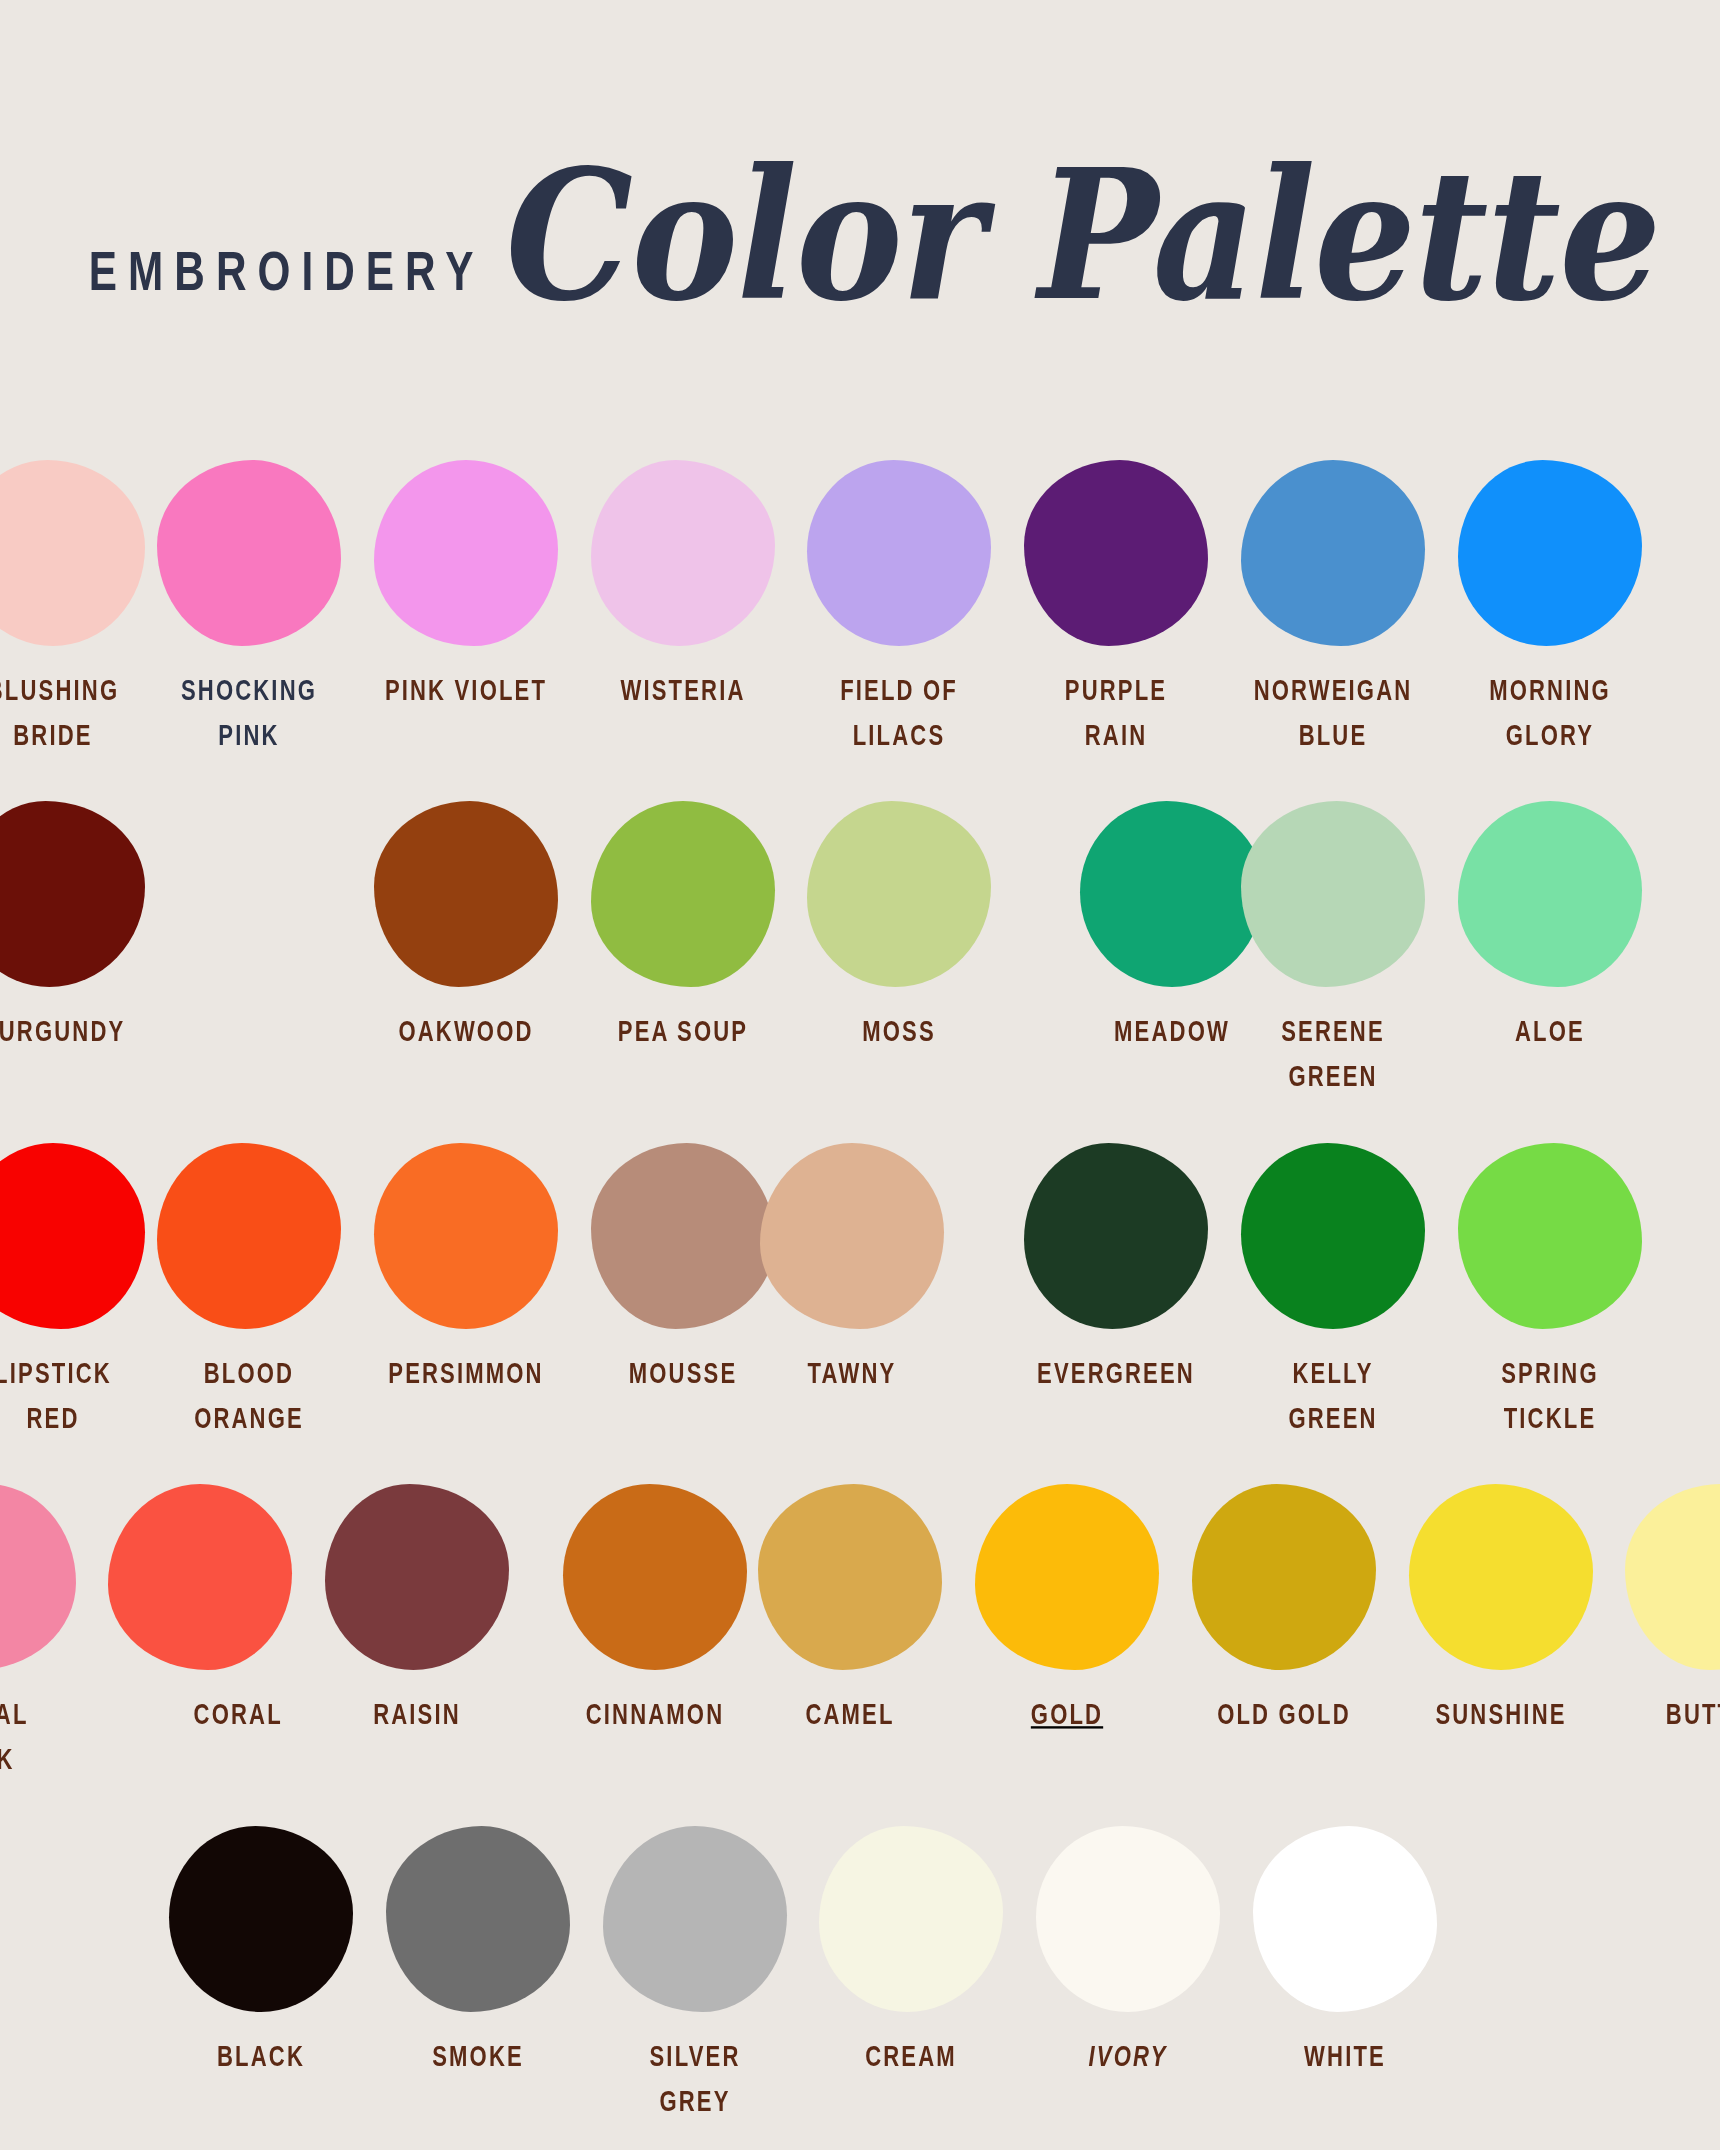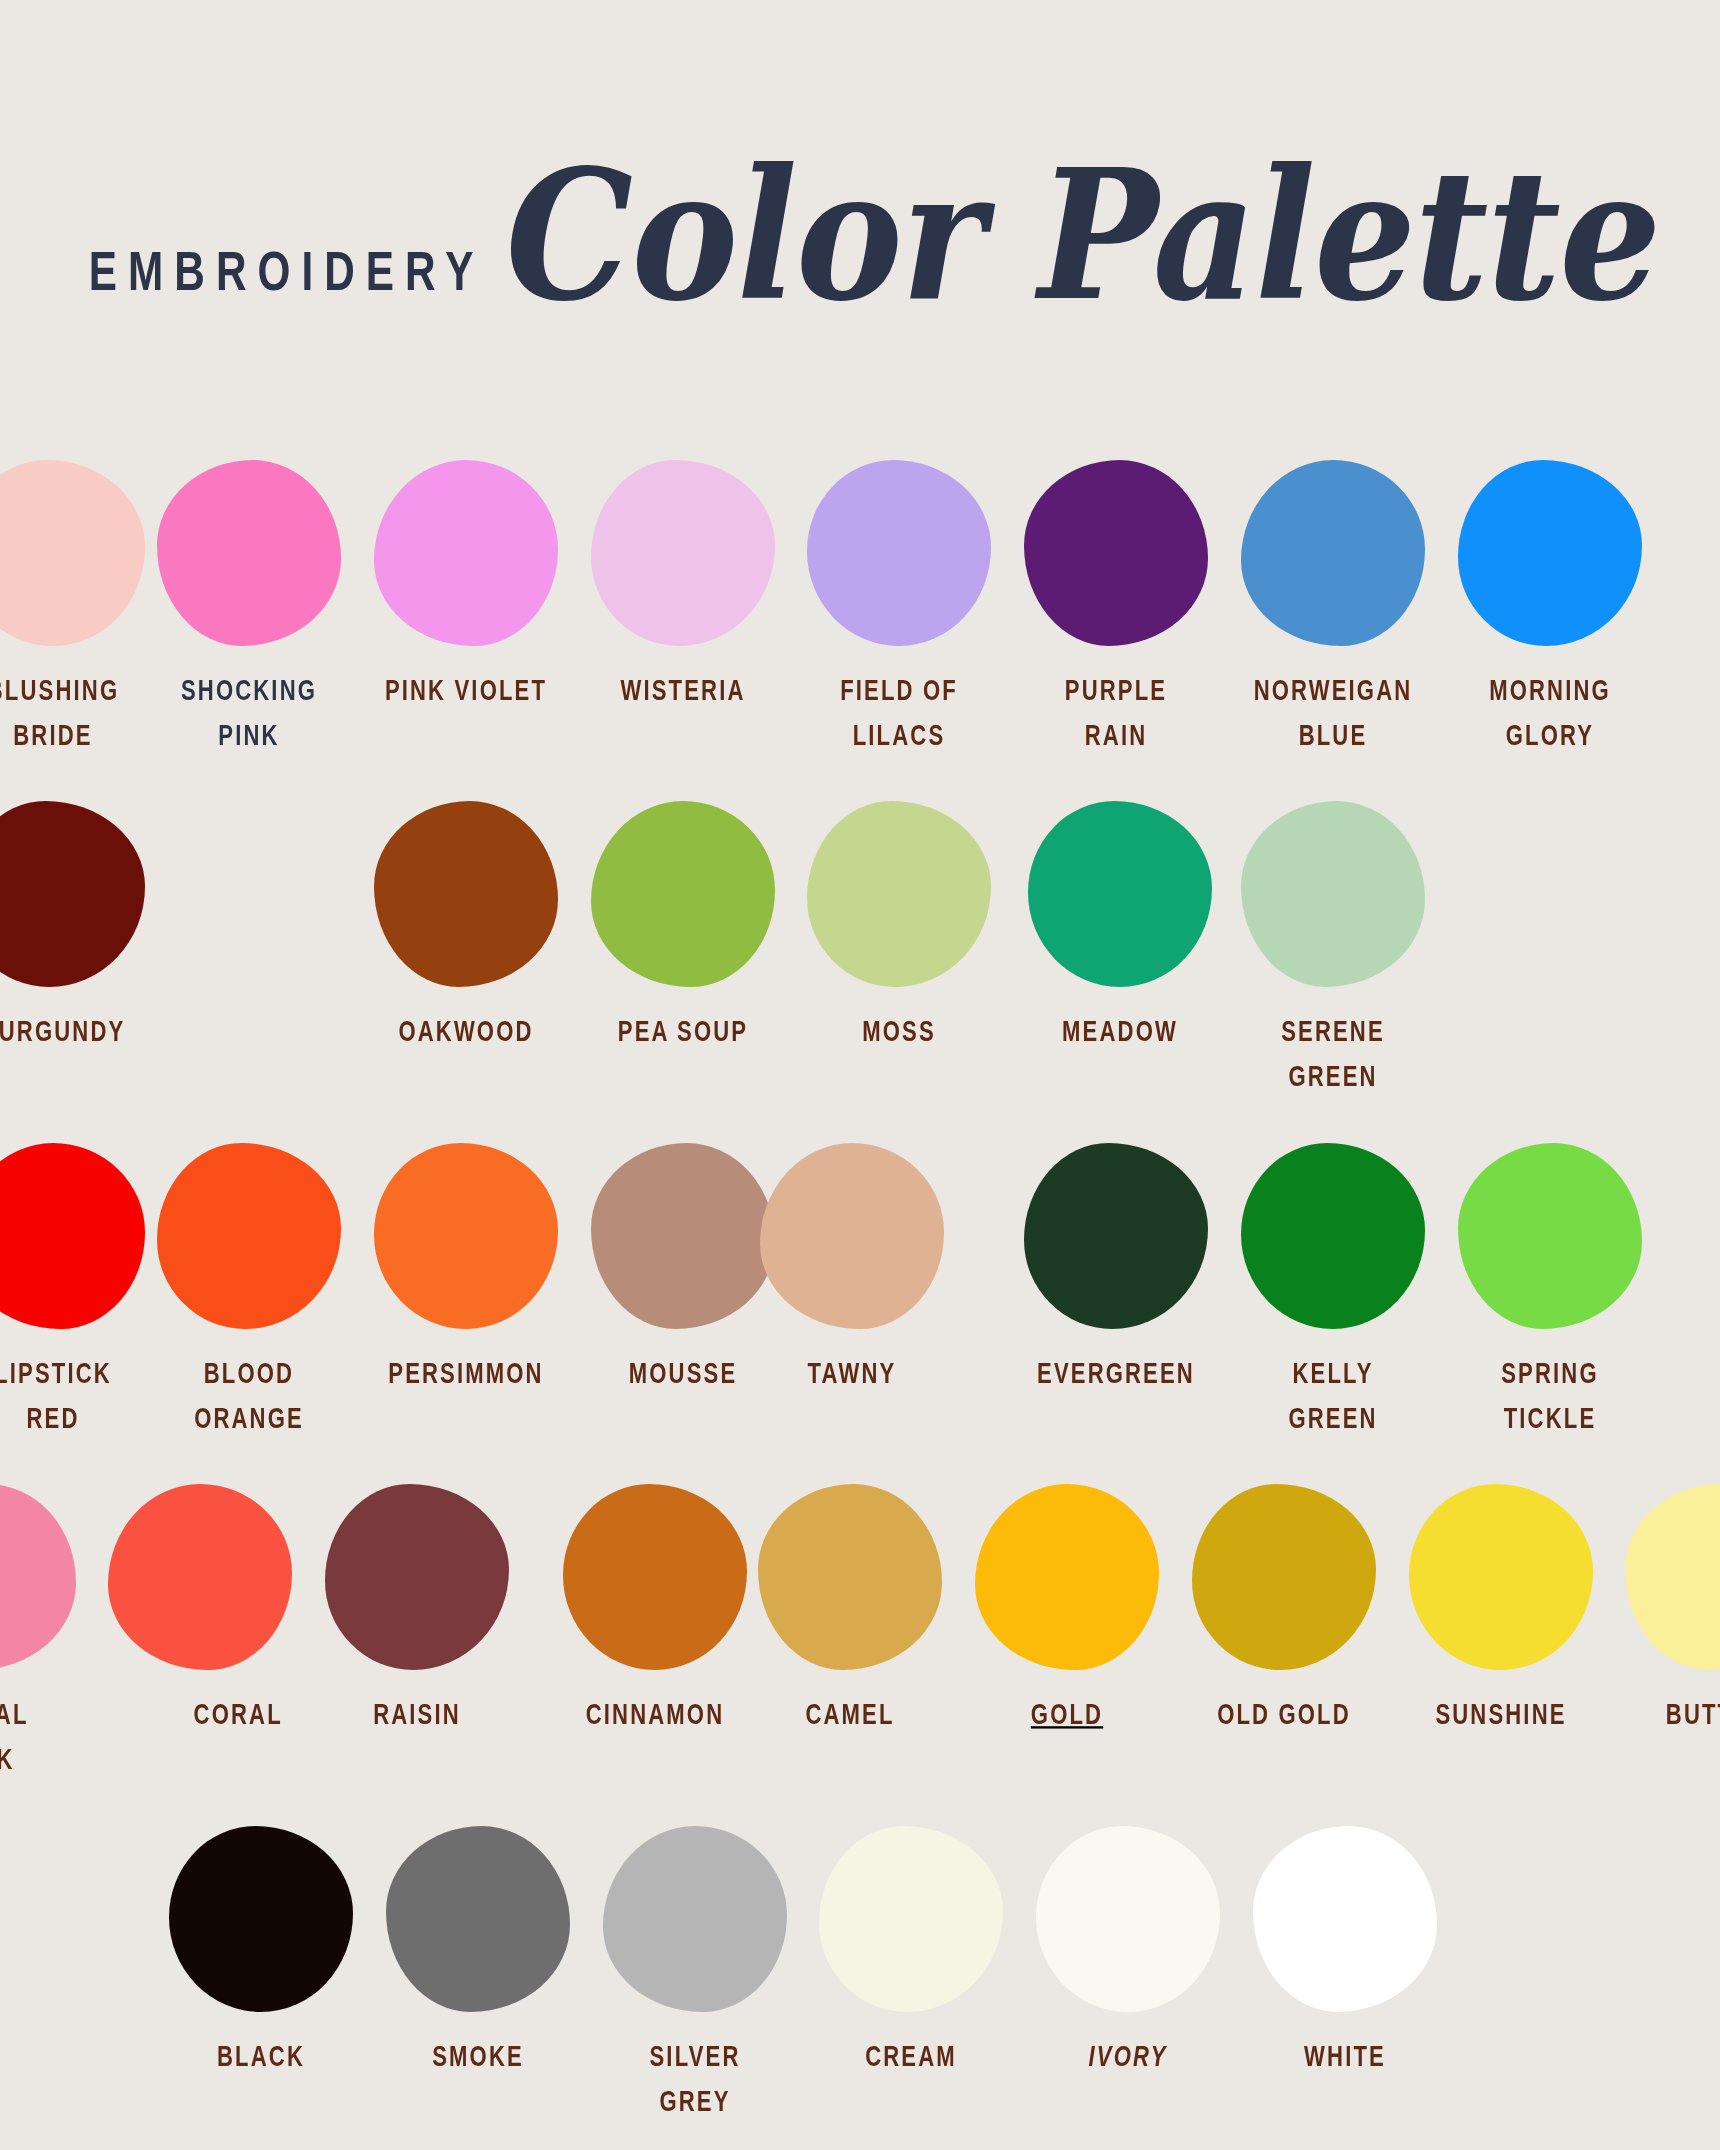--- a/index.html
+++ b/index.html
@@ -159,28 +159,32 @@
         <div class="label" style="color: rgb(92, 42, 21);">OAKWOOD</div>
       </div>
       <div class="swatch" style="left: 591px;">
         <div class="blob v3" style="background: rgb(144, 188, 65);"></div>
         <div class="label" style="color: rgb(92, 42, 21);">PEA SOUP</div>
       </div>
       <div class="swatch" style="left: 807px;">
         <div class="blob v4" style="background: rgb(197, 214, 142);"></div>
         <div class="label" style="color: rgb(92, 42, 21);">MOSS</div>
       </div>
-      <div class="swatch" style="left: 1028px;">
+      <div class="swatch" style="left: 1080px;">
         <div class="blob " style="background: rgb(15, 165, 114);"></div>
         <div class="label" style="color: rgb(92, 42, 21);">MEADOW</div>
       </div>
       <div class="swatch" style="left: 1241px;">
         <div class="blob v2" style="background: rgb(182, 215, 182);"></div>
         <div class="label" style="color: rgb(92, 42, 21);">SERENE
 GREEN</div>
+      </div>
+      <div class="swatch" style="left: 1458px;">
+        <div class="blob v3" style="background: rgb(120, 225, 165);"></div>
+        <div class="label" style="color: rgb(92, 42, 21);">ALOE</div>
       </div>
     </div>
     <div class="row r2" style="position: absolute; top: 683px;">
       <div class="swatch" style="left: -39px;">
         <div class="blob v3" style="background: rgb(248, 2, 0);"></div>
         <div class="label" style="color: rgb(92, 42, 21);">LIPSTICK
 RED</div>
       </div>
       <div class="swatch" style="left: 157px;">
         <div class="blob v4" style="background: rgb(249, 78, 23);"></div>

